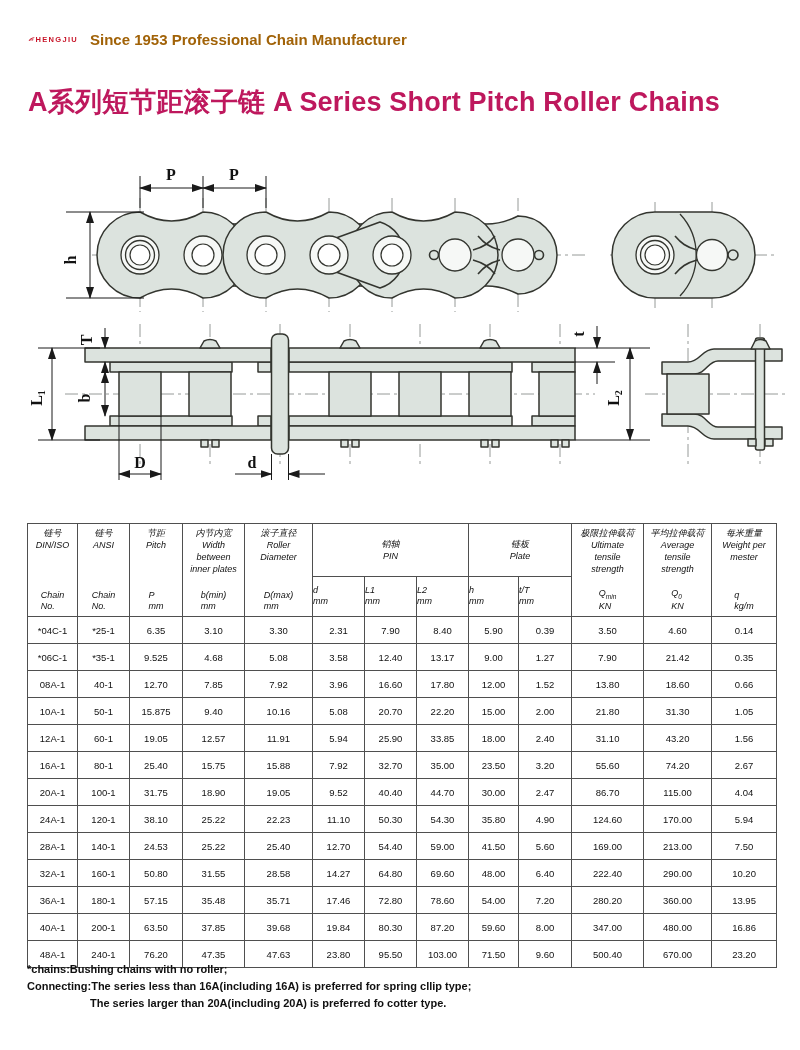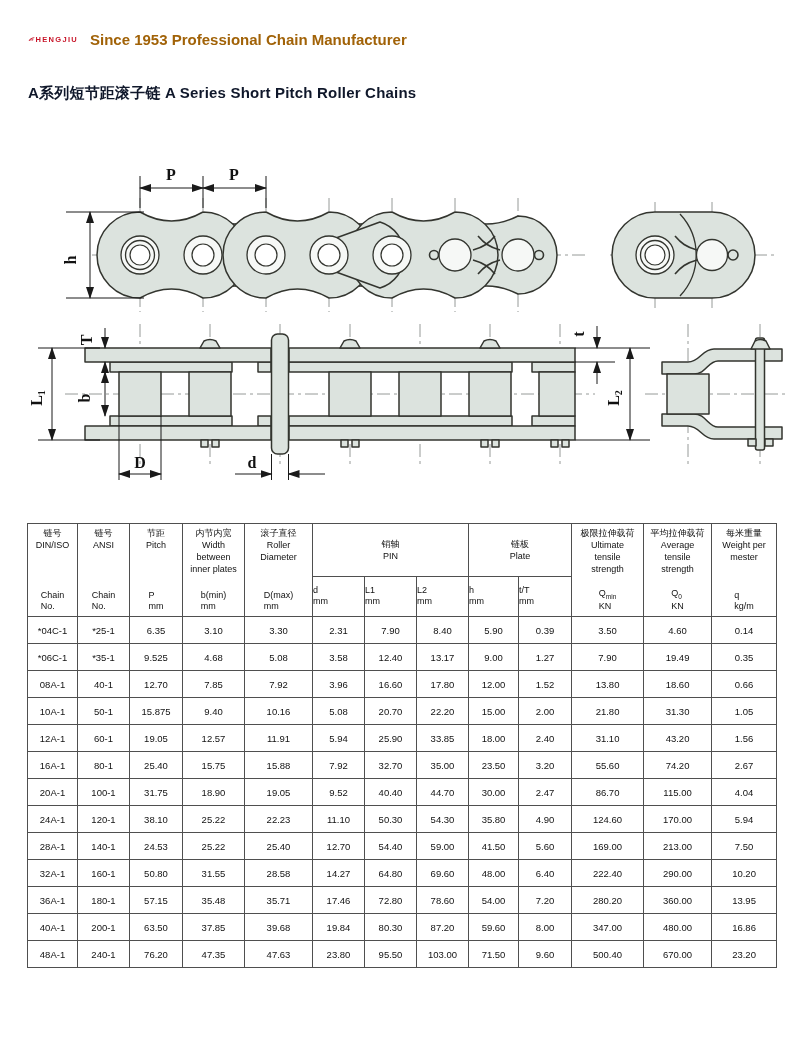--- a/index.html
+++ b/index.html
@@ -5,36 +5,36 @@
   html,body {margin:0; padding:0;}
   body {width:800px; height:1050px; background:#ffffff; position:relative;
         font-family:"Liberation Sans","DejaVu Sans",sans-serif; color:#111;}
   .page {position:absolute; left:0; top:0; width:800px; height:1050px; background:#fff; overflow:hidden;}
 
   .brand {position:absolute; left:28px; top:26px; display:flex; align-items:center; gap:12px;}
   .logo {display:flex; flex-direction:row; align-items:center; width:50px;}
   .logo-name {color:#c81428; font-size:7.5px; font-weight:bold; letter-spacing:1.3px; margin-top:1px; white-space:nowrap;}
   .tagline {font-size:15px; font-weight:bold; color:#a16207;}
 
-  .title {position:absolute; left:28px; top:84px; font-size:15px; font-weight:bold; letter-spacing:.2px; color:#0f172a;}
+  .title {position:absolute; left:28px; top:84px; font-size:27px; font-weight:bold; letter-spacing:.2px; color:#be185d;}
 
   .drawing1 {position:absolute; left:40px; top:150px;}
   .drawing2 {position:absolute; left:30px; top:312px;}
 
   svg .plate {fill:#dce3de; stroke:#33352f; stroke-width:1.5; stroke-linejoin:round;}
   svg .roller {fill:#f6f8f6; stroke:#33352f; stroke-width:1.3;}
   svg .hole {fill:#ffffff; stroke:#33352f; stroke-width:1.2;}
   svg .cl {stroke:#8a8f8c; stroke-width:.9; fill:none; stroke-dasharray:13 4 3 4;}
   svg .dim {stroke:#1a1a1a; stroke-width:1; fill:none;}
   svg .clip {stroke:#33352f; stroke-width:1.6; fill:none;}
   svg .dimtxt {font-family:"Liberation Serif","DejaVu Serif",serif; font-size:16px; font-weight:bold; fill:#111;}
 
   .spec-table {position:absolute; left:27px; top:523px; width:749px; border-collapse:collapse; table-layout:fixed;}
   .spec-table th, .spec-table td {border:1px solid #4f4f4f; padding:0;}
-  .spec-table thead th {font-size:9px; font-weight:normal; line-height:1.3; vertical-align:middle;}
+  .spec-table thead th {font-size:9px; font-weight:normal; line-height:1.3; vertical-align:middle;font-style:italic;}
   .spec-table tbody td {font-size:9.5px; text-align:center; height:26px;}
   .hwrap {height:86px; display:flex; flex-direction:column; justify-content:space-between; align-items:center; padding:3px 1px;}
   .hgroup {text-align:center; line-height:1.35;}
   .hsub {text-align:left; line-height:1.3;}
   .qsub {font-size:6.5px; vertical-align:sub;}
   .spec-table thead tr.r1 {height:52px;}
   .spec-table thead tr.r2 {height:40px;}
 
   .notes {position:absolute; left:27px; top:961px; font-size:11px; font-weight:bold; line-height:1.55; color:#101010;}
   .note-3 {padding-left:63px;}
@@ -427,21 +427,21 @@
           <td>*35-1</td>
           <td>9.525</td>
           <td>4.68</td>
           <td>5.08</td>
           <td>3.58</td>
           <td>12.40</td>
           <td>13.17</td>
           <td>9.00</td>
           <td>1.27</td>
           <td>7.90</td>
-          <td>19.49</td>
+          <td>21.42</td>
           <td>0.35</td>
         </tr>
         <tr>
           <td>08A-1</td>
           <td>40-1</td>
           <td>12.70</td>
           <td>7.85</td>
           <td>7.92</td>
           <td>3.96</td>
           <td>16.60</td>
@@ -598,14 +598,19 @@
           <td>103.00</td>
           <td>71.50</td>
           <td>9.60</td>
           <td>500.40</td>
           <td>670.00</td>
           <td>23.20</td>
         </tr>
       </tbody>
   </table>
 
+  <div class="notes">
+    <div class="note-1">*chains:Bushing chains with no roller;</div>
+    <div class="note-2">Connecting:The series less than 16A(including 16A) is preferred for spring cllip type;</div>
+    <div class="note-3">The series larger than 20A(including 20A) is preferred fo cotter type.</div>
+  </div>
 
 </div>
 
 </body></html>

